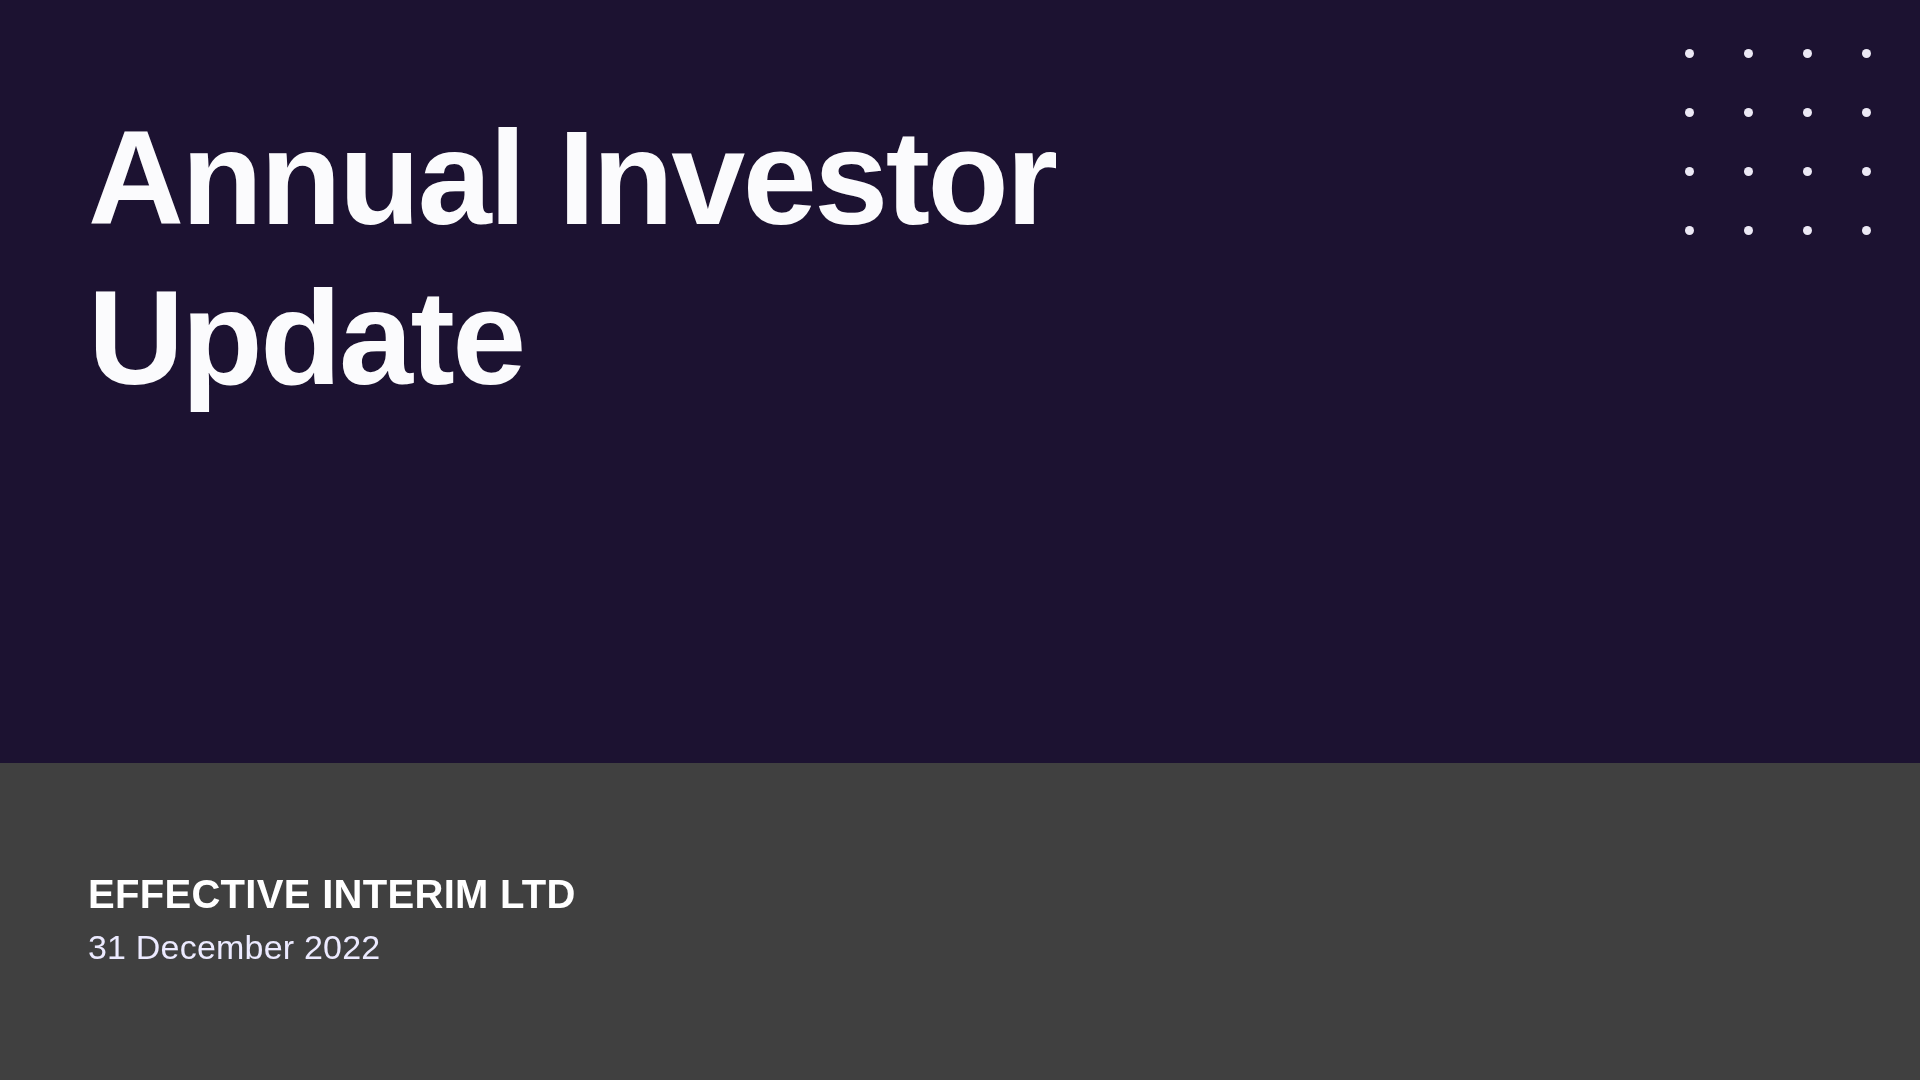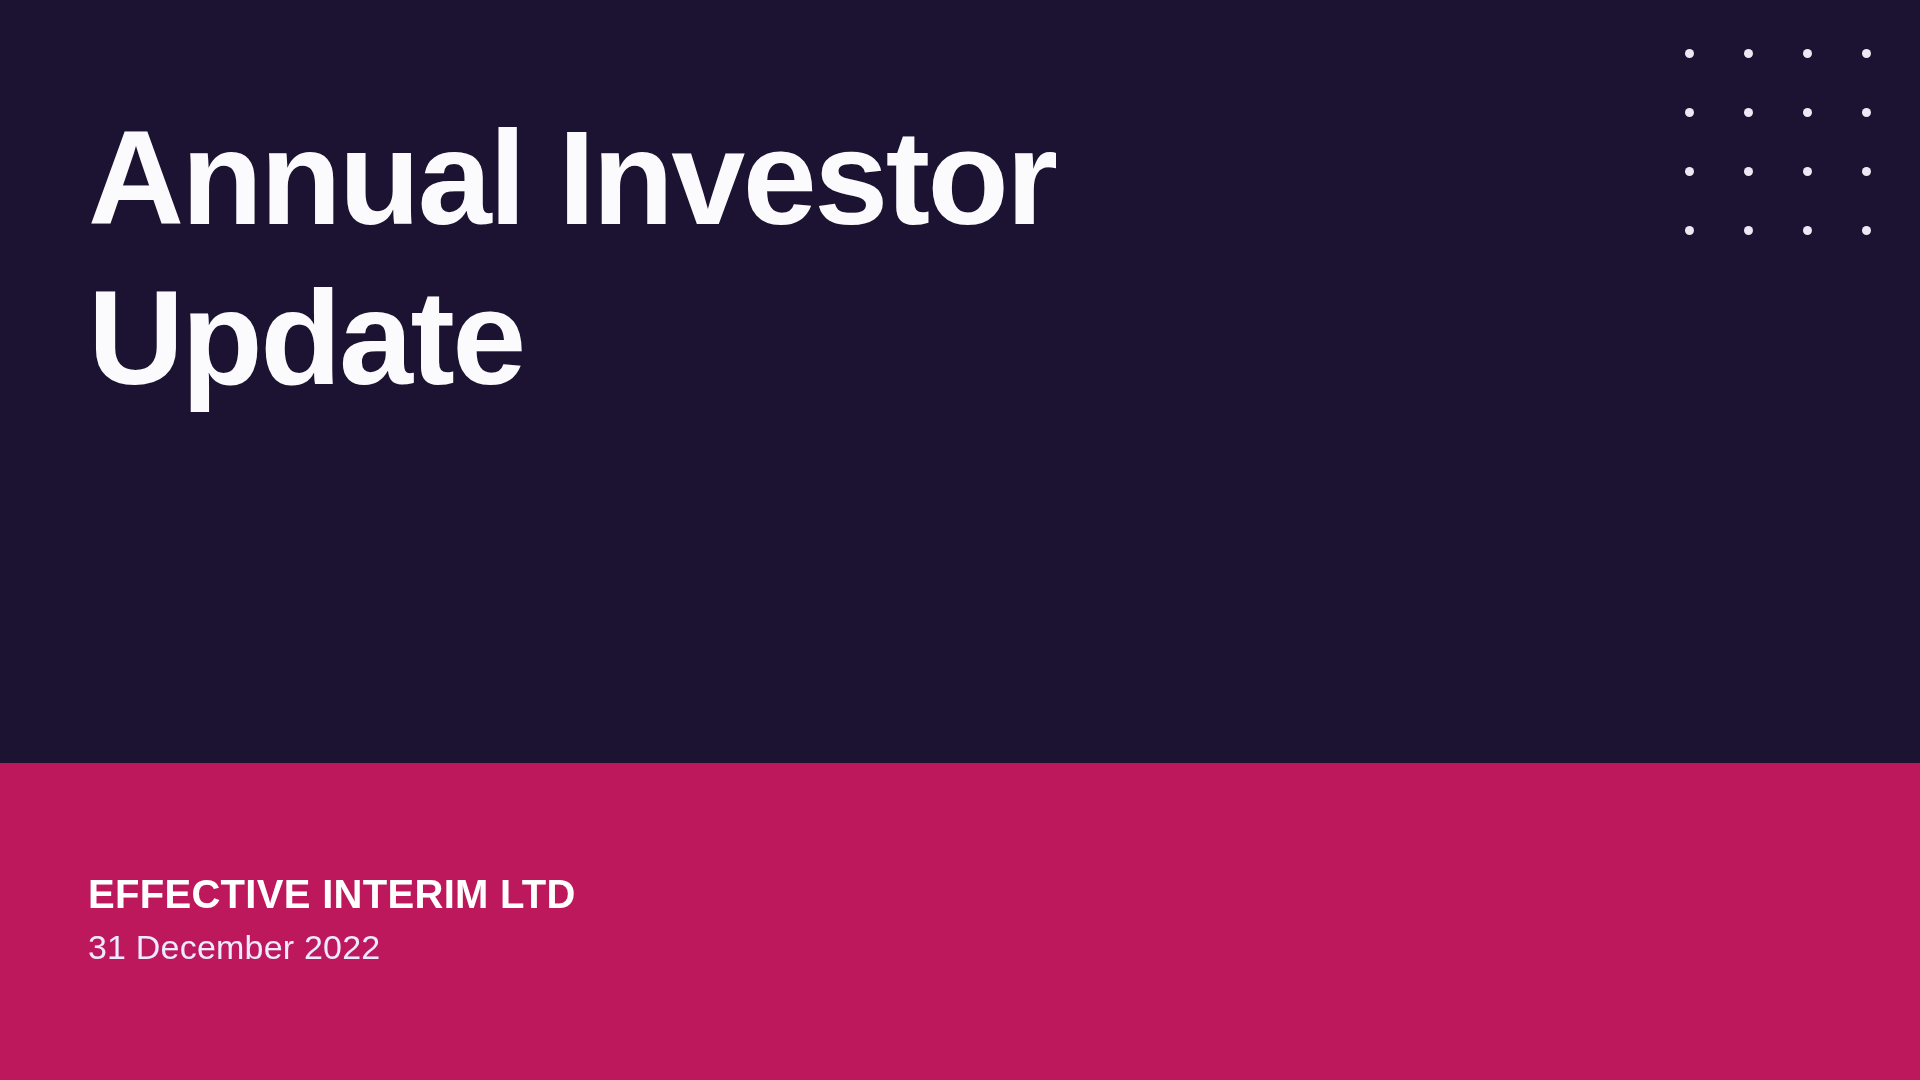--- a/index.html
+++ b/index.html
@@ -64,21 +64,21 @@
     white-space: pre-line;
   }
 
   
   .band-bottom {
     position: absolute;
     left: 0;
     top: 763px;
     width: 1920px;
     height: 317px;
-    background: #be185d;
+    background: #404040;
     overflow: hidden;
   }
 
   .footer-block {
     position: absolute;
     left: 88px;
     top: 107px;
   }
   .org-name {
     margin: 0;

